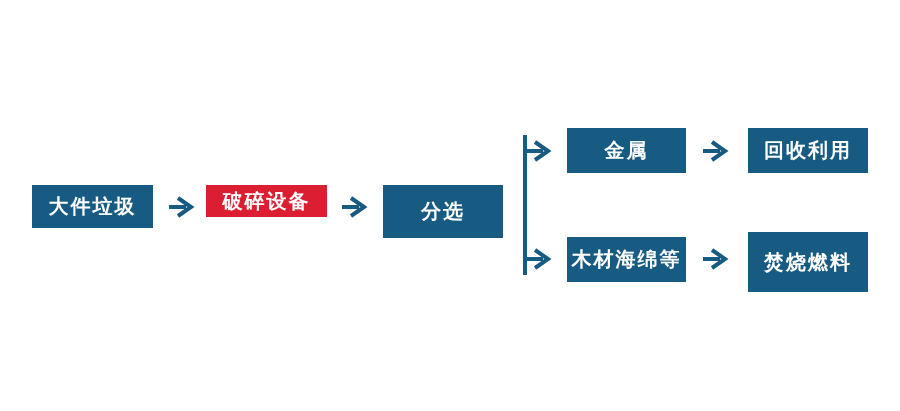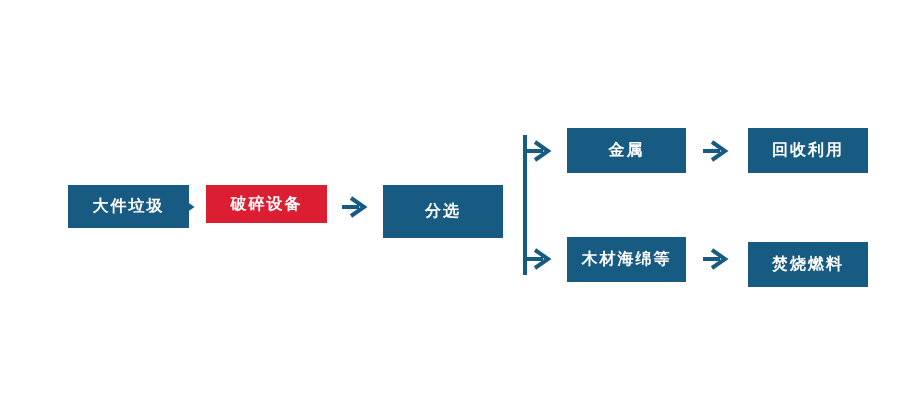--- a/index.html
+++ b/index.html
@@ -14,21 +14,21 @@
     background: var(--bg, #ffffff);
     font-family: "Liberation Sans", "DejaVu Sans", sans-serif;
     overflow: hidden;
   }
   .node {
     position: absolute;
     display: flex;
     align-items: center;
     justify-content: center;
     color: #ffffff;
-    font-size: 16px;
+    font-size: 20px;
     font-weight: 700;
     letter-spacing: 2px;
     white-space: nowrap;
     box-sizing: border-box;
   }
   .node.blue { background: var(--blue, #175a82); }
   .node.red  { background: var(--red, #dc1e32); }
   svg.arrow {
     position: absolute;
     display: block;
@@ -43,28 +43,28 @@
   .branch-line {
     position: absolute;
     background: var(--blue, #175a82);
   }
 </style>
 </head>
 <body>
 
 <div class="canvas">
 
-  <div class="node blue" style="left:32px; top:185px; width:121px; height:43px;margin-left:36px;">大件垃圾</div>
+  <div class="node blue" style="left:32px; top:185px; width:121px; height:43px;">大件垃圾</div>
 
   <svg class="arrow" style="left:166px; top:194px;" width="30" height="26" viewBox="0 0 30 26">
     <line x1="3" y1="13" x2="20" y2="13"></line>
     <path d="M12 4 L25 13 L12 22"></path>
   </svg>
 
-  <div class="node red" style="left:206px; top:185px; width:121px; height:38px;">破碎设备</div>
+  <div class="node red" style="left:206px; top:185px; width:121px; height:32px;">破碎设备</div>
 
   <svg class="arrow" style="left:339px; top:194px;" width="30" height="26" viewBox="0 0 30 26">
     <line x1="3" y1="13" x2="20" y2="13"></line>
     <path d="M12 4 L25 13 L12 22"></path>
   </svg>
 
   <div class="node blue" style="left:383px; top:185px; width:120px; height:53px;">分选</div>
 
   <div class="branch-line" style="left:523px; top:135px; width:4px; height:140px;"></div>
 
@@ -87,15 +87,15 @@
 
   <div class="node blue" style="left:567px; top:237px; width:119px; height:45px;">木材海绵等</div>
 
   <div class="node blue" style="left:748px; top:128px; width:120px; height:45px;">回收利用</div>
 
   <svg class="arrow" style="left:700px; top:246px;" width="30" height="26" viewBox="0 0 30 26">
     <line x1="3" y1="13" x2="20" y2="13"></line>
     <path d="M12 4 L25 13 L12 22"></path>
   </svg>
 
-  <div class="node blue" style="left:748px; top:242px; width:120px; height:45px;">焚烧燃料</div>
+  <div class="node blue" style="left:748px; top:232px; width:120px; height:60px;">焚烧燃料</div>
 
 </div>
 
 </body></html>

